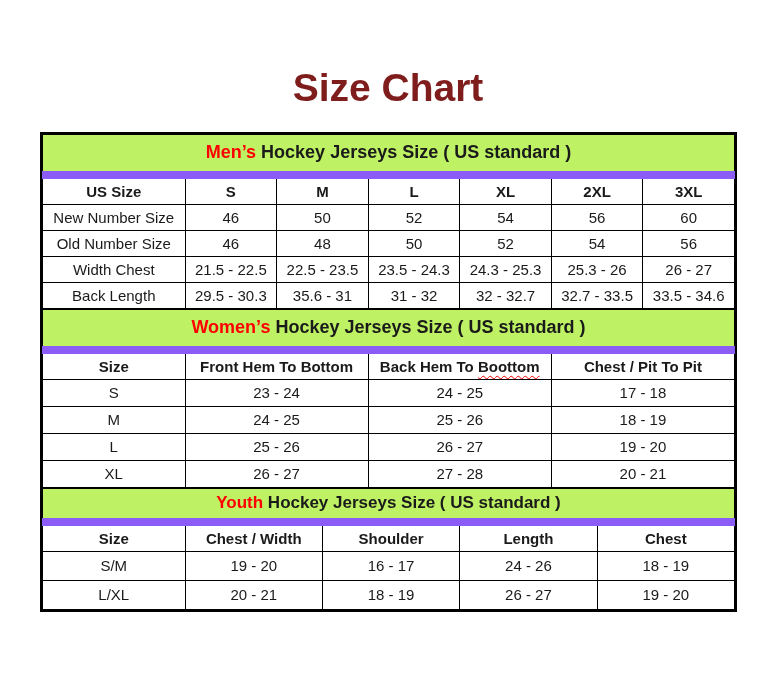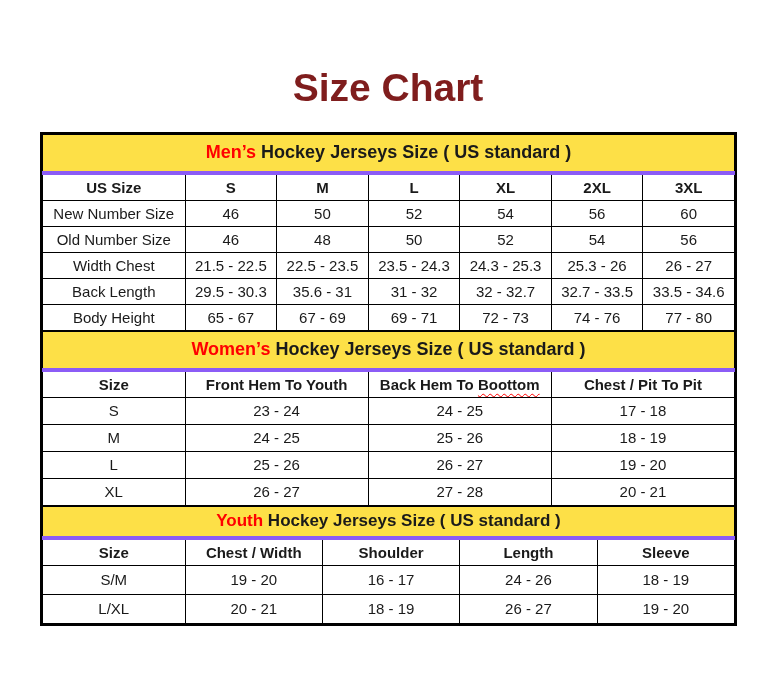--- a/index.html
+++ b/index.html
@@ -16,22 +16,22 @@
     border:2px solid #000;
   }
   table.tbl{
     width:100%;border-collapse:collapse;table-layout:fixed;
   }
   table.tbl td,table.tbl th{
     border:1px solid #000;text-align:center;vertical-align:middle;
     font-size:15px;font-weight:normal;padding:0 2px;overflow:hidden;white-space:nowrap;
   }
   tr.band td{
-    background:#fde047;font-weight:bold;font-size:18px;height:36px;
-    border-bottom:4px solid #8b5cf6;
+    background:#bef264;font-weight:bold;font-size:18px;height:36px;
+    border-bottom:8px solid #8b5cf6;
   }
   .youth tr.band td{height:29px;font-size:17px;margin-top:8px;}
   tr.band .hl{color:#ff0000;}
   tr.hdr th{font-weight:bold;height:25px;}
   .men td,.men th{height:25px;}
   .men tr.band td{height:36px;}
   .women td,.women th{height:26px;}
   .youth td,.youth th{height:28px;}
   td.lbl{font-weight:normal;}
   th.lbl-b{font-weight:bold;}
@@ -106,46 +106,37 @@
       </tr>
       <tr>
         <td class="lbl">Back Length</td>
         <td>29.5 - 30.3</td>
         <td>35.6 - 31</td>
         <td>31 - 32</td>
         <td>32 - 32.7</td>
         <td>32.7 - 33.5</td>
         <td>33.5 - 34.6</td>
       </tr>
-      <tr>
-        <td class="lbl">Body Height</td>
-        <td>65 - 67</td>
-        <td>67 - 69</td>
-        <td>69 - 71</td>
-        <td>72 - 73</td>
-        <td>74 - 76</td>
-        <td>77 - 80</td>
-      </tr>
       </tbody>
     </table>
 
     <table class="tbl women">
       <colgroup>
           <col class="c-label">
           <col class="c-val">
           <col class="c-val">
           <col class="c-val">
         </colgroup>
       <tbody>
       <tr class="band">
         <td colspan="4"><span class="hl">Women’s</span><span> Hockey Jerseys Size ( US standard )</span></td>
       </tr>
       <tr class="hdr">
         <th>Size</th>
-        <th>Front Hem To Youth</th>
+        <th>Front Hem To Bottom</th>
         <th><span>Back Hem To </span><span class="miss">Boottom</span></th>
         <th>Chest / Pit To Pit</th>
       </tr>
       <tr>
         <th class="lbl-b">S</th>
         <td>23 - 24</td>
         <td>24 - 25</td>
         <td>17 - 18</td>
       </tr>
       <tr>
@@ -179,21 +170,21 @@
         </colgroup>
       <tbody>
       <tr class="band">
         <td colspan="5"><span class="hl">Youth</span><span> Hockey Jerseys Size ( US standard )</span></td>
       </tr>
       <tr class="hdr">
         <th>Size</th>
         <th>Chest / Width</th>
         <th>Shoulder</th>
         <th>Length</th>
-        <th>Sleeve</th>
+        <th>Chest</th>
       </tr>
       <tr>
         <th class="lbl-b">S/M</th>
         <td>19 - 20</td>
         <td>16 - 17</td>
         <td>24 - 26</td>
         <td>18 - 19</td>
       </tr>
       <tr>
         <th class="lbl-b">L/XL</th>

